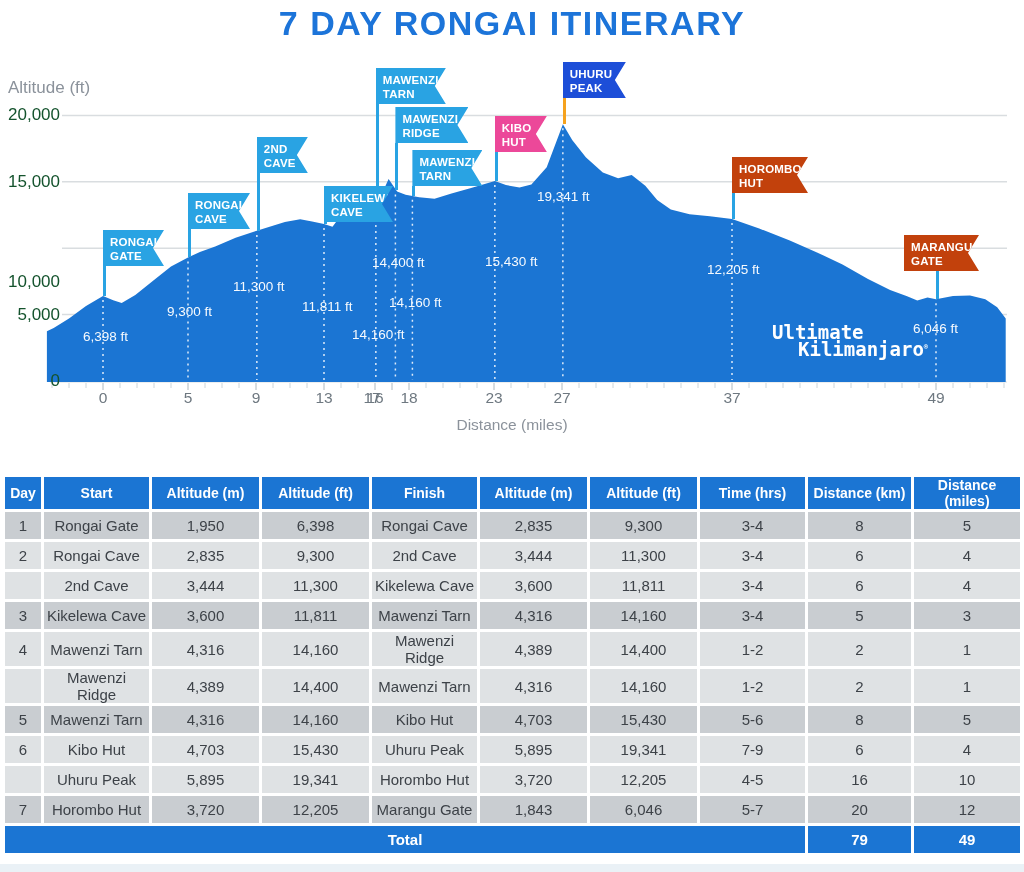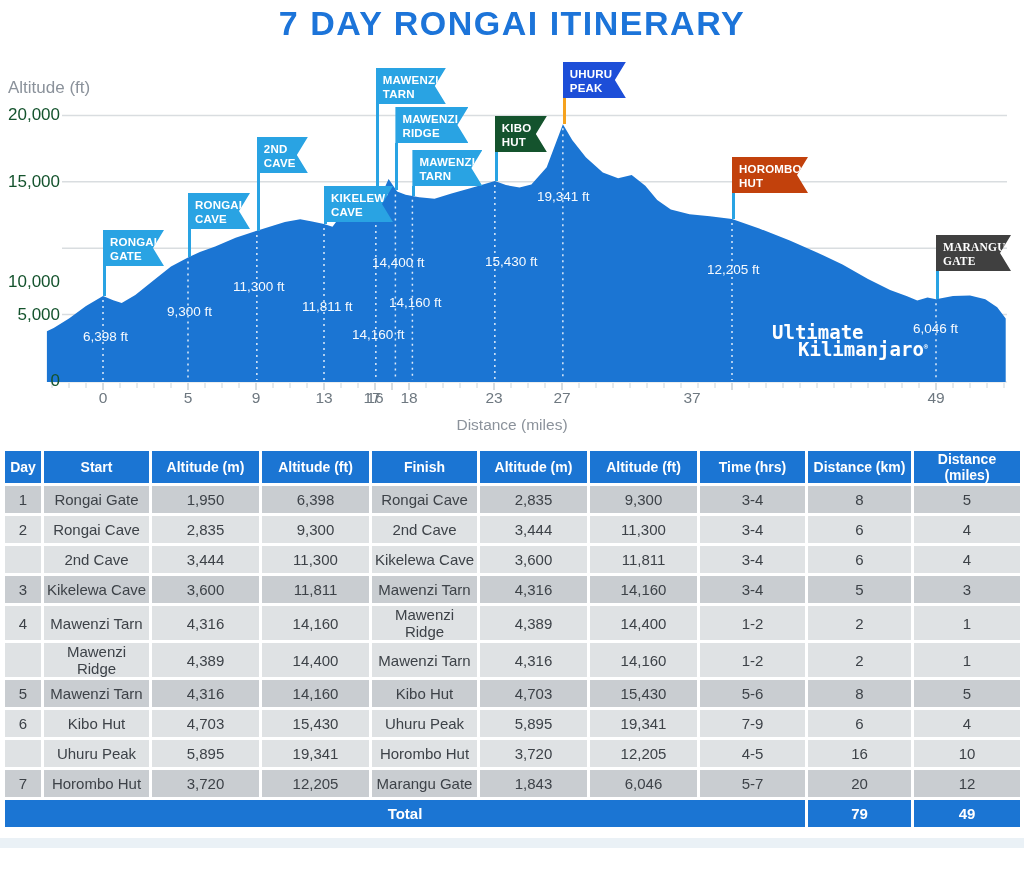--- a/index.html
+++ b/index.html
@@ -15,21 +15,21 @@
   .flag{position:absolute;color:#fff;font-weight:bold;font-size:11.5px;line-height:1.25;
         letter-spacing:.2px;padding:5px 17px 0 7px;height:36px;box-sizing:border-box;white-space:nowrap;
         clip-path:polygon(0 0,100% 0,calc(100% - 11px) 50%,100% 100%,0 100%);}
   .pole{position:absolute;width:3px;}
   .ann{position:absolute;color:rgba(255,255,255,.96);font-size:13.5px;white-space:nowrap;}
   .logo{position:absolute;left:772px;top:323px;color:#fff;font-family:"DejaVu Sans Mono",monospace;
         font-weight:bold;font-size:19px;line-height:1;}
   .logo .l2{margin-left:26px;margin-top:-2px;}
   .logo sup{font-size:7px;}
   
-  .table-area{}
+  .table-area{margin-top:26px;}
   table{table-layout:fixed;border-collapse:separate;border-spacing:3px;width:1020px;margin:0 2px;}
   th{background:#1b75d3;color:#fff;font-size:14px;font-weight:bold;height:27px;padding:0 2px;}
   td{text-align:center;font-size:15px;color:#3d4248;height:27px;padding:0 2px;overflow:hidden;}
   tr.dark td{background:#c9cdd1;}
   tr.light td{background:#dfe2e4;}
   tr.total td{background:#1b75d3;color:#fff;font-weight:bold;font-size:15px;}
   .bottom-strip{height:10px;background:#eaf1f6;margin-top:8px;}
 </style>
 </head>
 <body>
@@ -121,21 +121,21 @@
       <div class="ylab" style="left: 4px; top: 105.4px;">20,000</div>
       <div class="xlab" style="left: 103px;">0</div>
       <div class="xlab" style="left: 188px;">5</div>
       <div class="xlab" style="left: 256px;">9</div>
       <div class="xlab" style="left: 324px;">13</div>
       <div class="xlab" style="left: 375px;">16</div>
       <div class="xlab" style="left: 372px;">17</div>
       <div class="xlab" style="left: 409px; text-align: right;">18</div>
       <div class="xlab" style="left: 494px;">23</div>
       <div class="xlab" style="left: 562px;">27</div>
-      <div class="xlab" style="left: 692px;">37</div>
+      <div class="xlab" style="left: 732px;">37</div>
       <div class="xlab" style="left: 936px;">49</div>
       <div class="pole" style="left: 103px; top: 266px; height: 30.0346px; background: rgb(41, 163, 227);"></div>
       <div class="flag" style="left: 103px; top: 230px; width: 61px; background: rgb(41, 163, 227);">
         <div>RONGAI</div>
         <div>GATE</div>
       </div>
       <div class="pole" style="left: 188px; top: 229px; height: 28.496px; background: rgb(41, 163, 227);"></div>
       <div class="flag" style="left: 188px; top: 193px; width: 62px; background: rgb(41, 163, 227);">
         <div>RONGAI</div>
         <div>CAVE</div>
@@ -159,36 +159,36 @@
       <div class="flag" style="left: 395.4px; top: 107px; width: 73px; background: rgb(41, 163, 227);">
         <div>MAWENZI</div>
         <div>RIDGE</div>
       </div>
       <div class="pole" style="left: 412.4px; top: 186px; height: 9.744px; background: rgb(41, 163, 227);"></div>
       <div class="flag" style="left: 412.4px; top: 150px; width: 70px; background: rgb(41, 163, 227);">
         <div>MAWENZI</div>
         <div>TARN</div>
       </div>
       <div class="pole" style="left: 494.85px; top: 152px; height: 29.0032px; background: rgb(41, 163, 227);"></div>
-      <div class="flag" style="left: 494.85px; top: 116px; width: 52px; background: #14532d;">
+      <div class="flag" style="left: 494.85px; top: 116px; width: 52px; background: #ec4899;">
         <div>KIBO</div>
         <div>HUT</div>
       </div>
       <div class="pole" style="left: 562.85px; top: 98px; height: 26.1515px; background: rgb(245, 162, 30);"></div>
       <div class="flag" style="left: 562.85px; top: 62px; width: 63px; background: #1d4ed8;">
         <div>UHURU</div>
         <div>PEAK</div>
       </div>
       <div class="pole" style="left: 732px; top: 193px; height: 25.9176px; background: rgb(41, 163, 227);"></div>
       <div class="flag" style="left: 732px; top: 157px; width: 76px; background: #c2410c;">
         <div>HOROMBO</div>
         <div>HUT</div>
       </div>
       <div class="pole" style="left: 936px; top: 271px; height: 28.1952px; background: rgb(41, 163, 227);"></div>
-      <div class="flag" style="left: 936px; top: 235px; width: 75px; background: #404040; font-family: Liberation Serif, serif;">
+      <div class="flag" style="left: 904px; top: 235px; width: 75px; background: #c2410c;">
         <div>MARANGU</div>
         <div>GATE</div>
       </div>
       <div class="ann" style="left: 83px; top: 329px;">6,398 ft</div>
       <div class="ann" style="left: 167px; top: 304px;">9,300 ft</div>
       <div class="ann" style="left: 233px; top: 279px;">11,300 ft</div>
       <div class="ann" style="left: 302px; top: 299px;">11,811 ft</div>
       <div class="ann" style="left: 352px; top: 327px;">14,160 ft</div>
       <div class="ann" style="left: 372px; top: 255px;">14,400 ft</div>
       <div class="ann" style="left: 389px; top: 295px;">14,160 ft</div>

